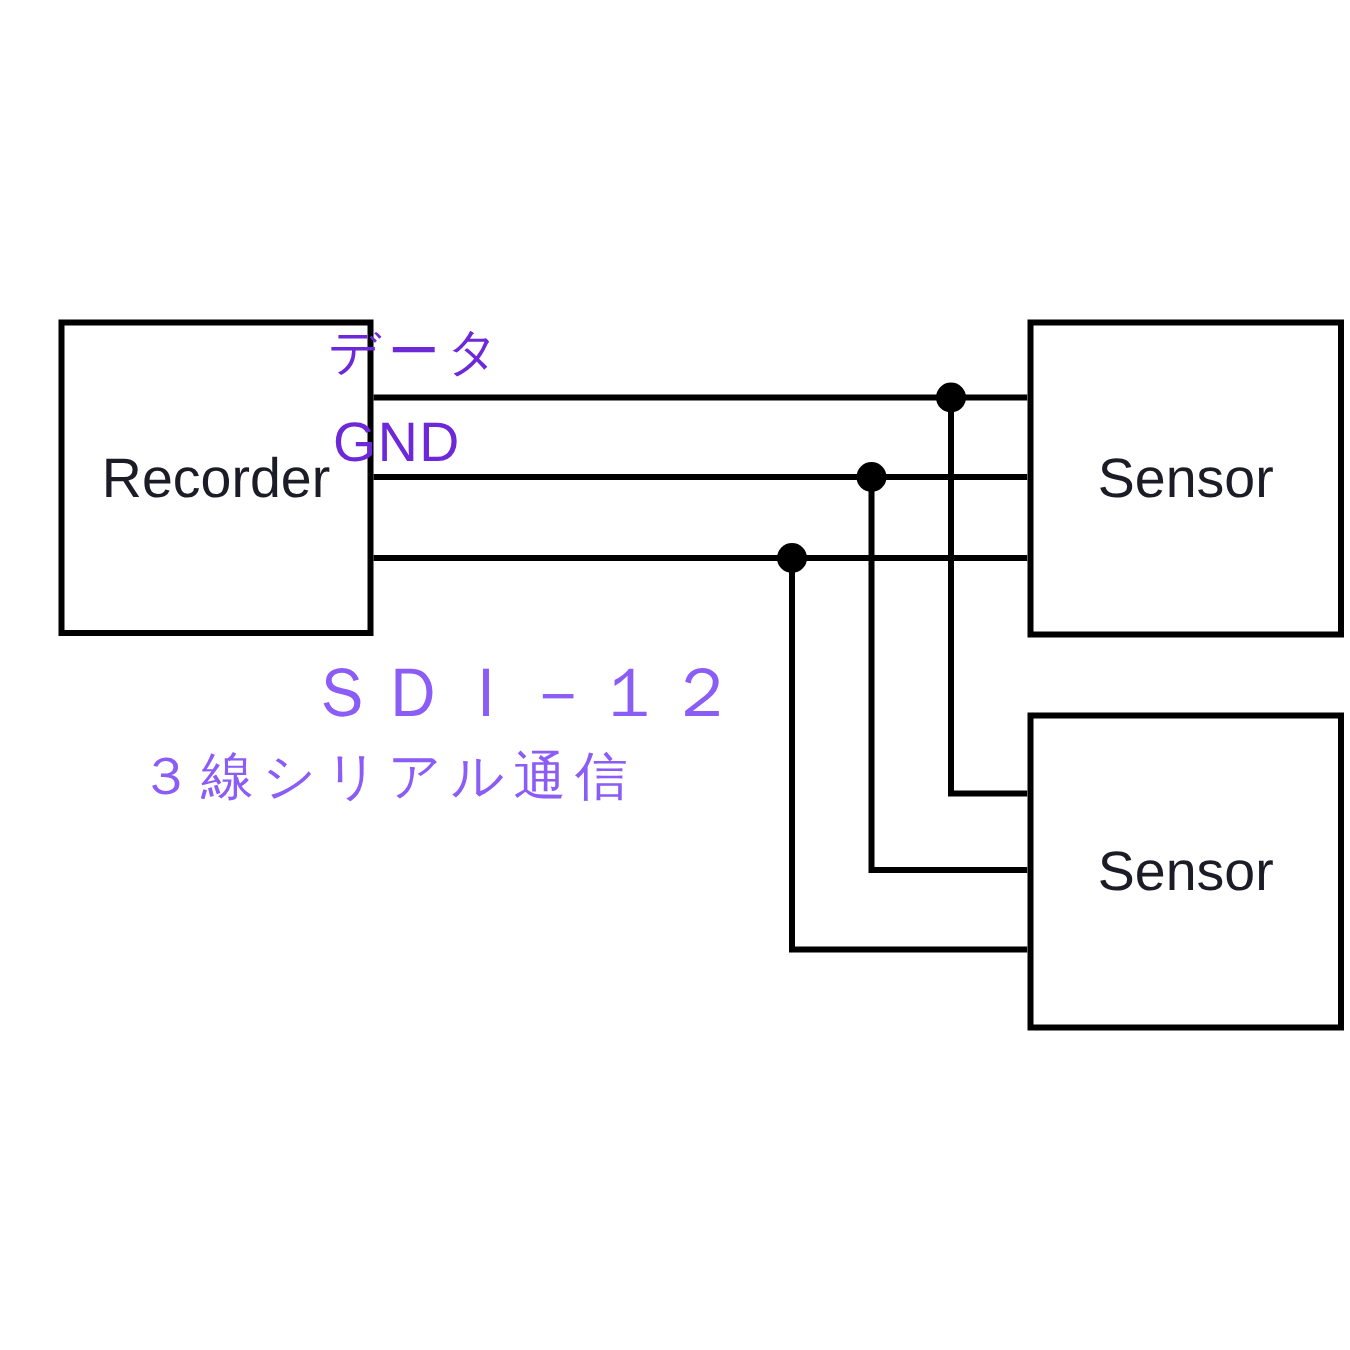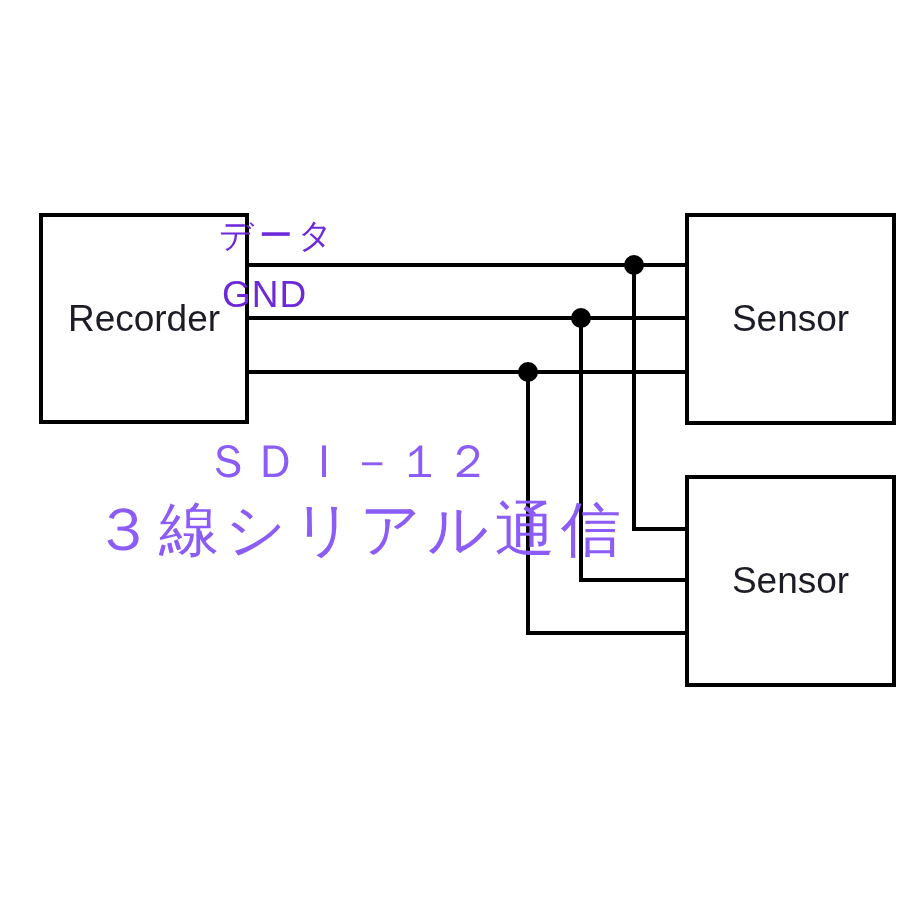--- a/index.html
+++ b/index.html
@@ -48,21 +48,21 @@
   #lbl-data { left: 219px; top: 218px; font-size: 34px; letter-spacing: 5px; }
   #lbl-gnd  { left: 222px; top: 276px; font-size: 37px; letter-spacing: 1px; }
   #lbl-12v  { left: 220px; top: 329px; font-size: 37px; letter-spacing: 1px; }
   .caption-line {
     position: absolute;
     color: #8b5cf6;
     line-height: 1;
     white-space: nowrap;
   }
   #caption-line1 { left: 205px; top: 438px; font-size: 46px; letter-spacing: 2px; }
-  #caption-line2 { left: 93px;  top: 500px; font-size: 60px; letter-spacing: 6px; }
+  #caption-line2 { left: 93px;  top: 500px; font-size: 35px; letter-spacing: 6px; }
 </style>
 </head>
 <body>
 
 <div class="canvas">
 
   <svg class="wiring-svg" viewBox="0 0 900 900" xmlns="http://www.w3.org/2000/svg">
       <path d="M213 265 H685 M634 265 V529 H685" fill="none" stroke="#000000" stroke-width="4"></path>
       <circle cx="634" cy="265" r="10" fill="#000000"></circle>
       <path d="M213 318 H685 M581 318 V580 H685" fill="none" stroke="#000000" stroke-width="4"></path>

